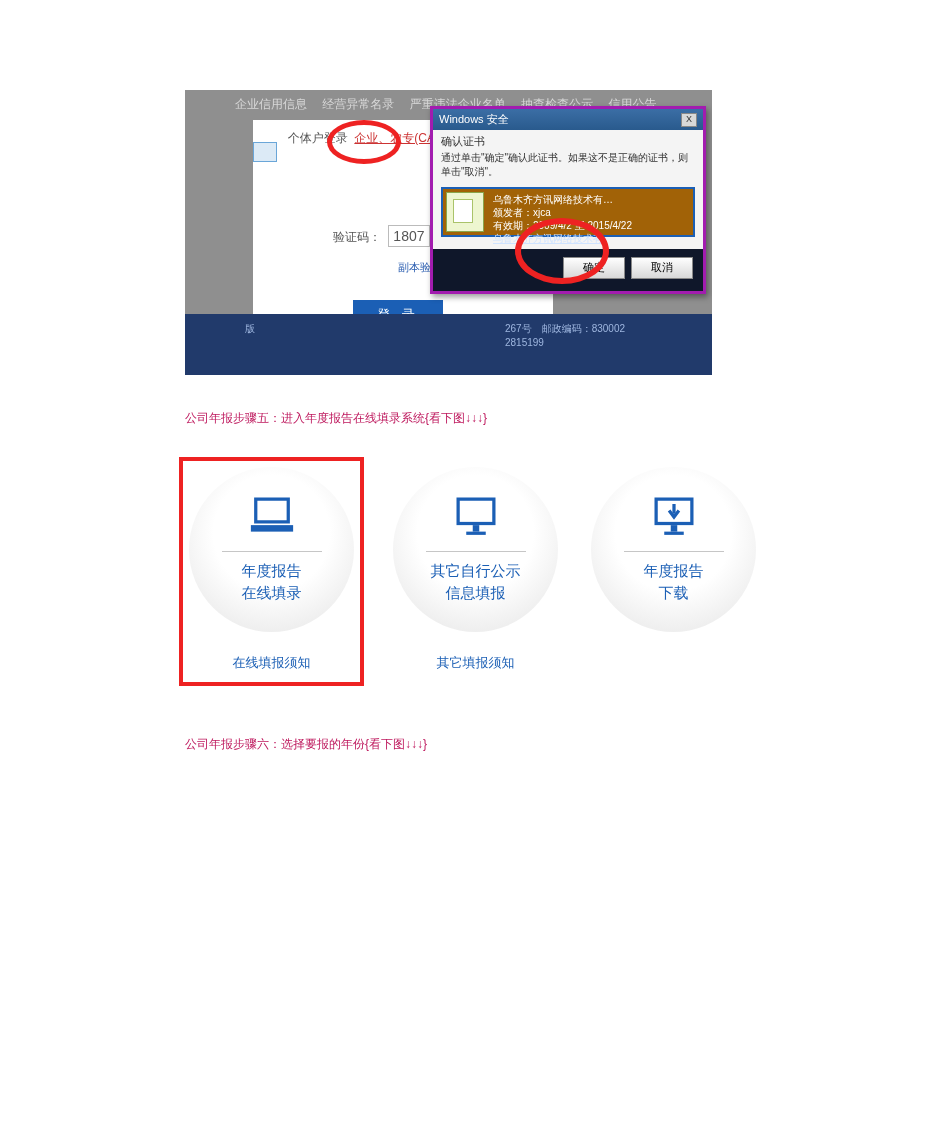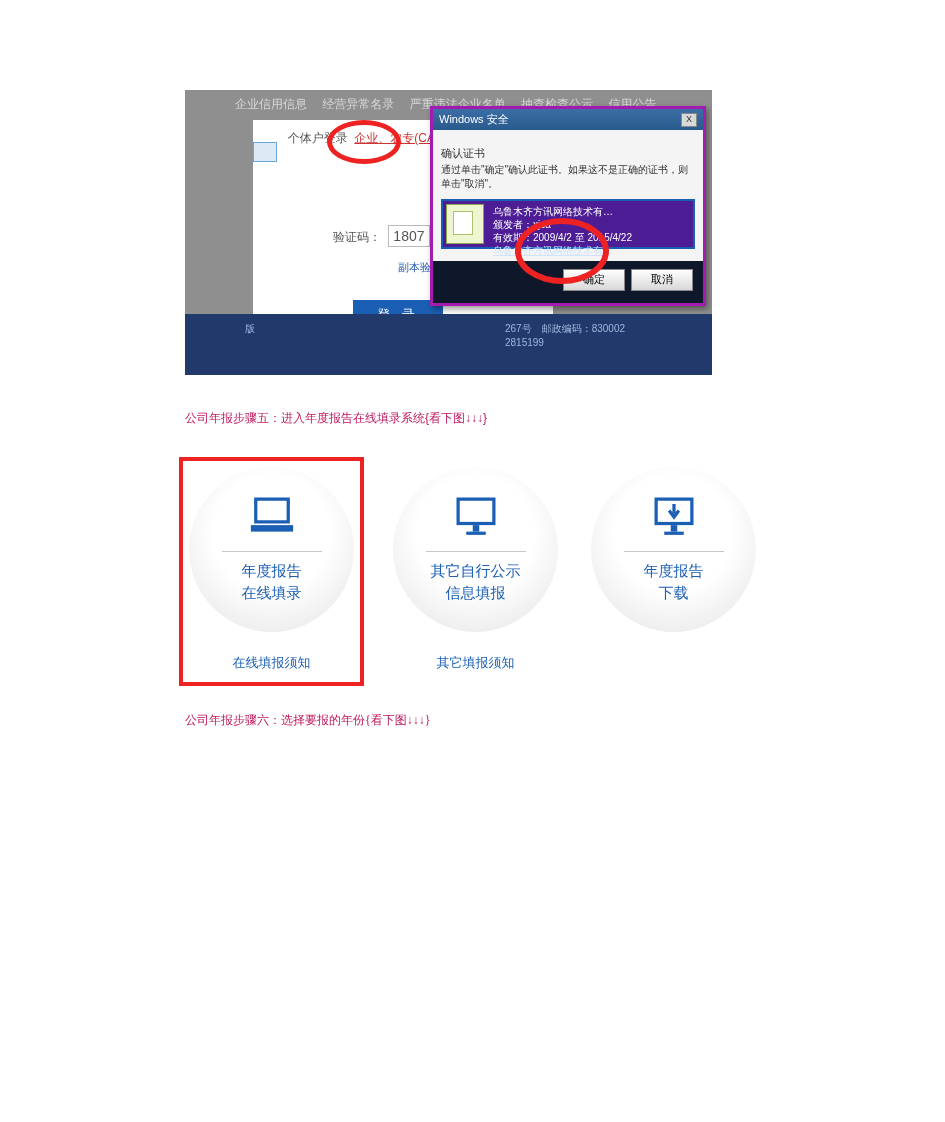--- a/index.html
+++ b/index.html
@@ -118,29 +118,29 @@
   .dlg-close {
     width: 14px; height: 12px;
     background: #d8d8d8;
     border: 1px solid #888;
     font-size: 9px;
     line-height: 10px;
     text-align: center;
     color: #333;
   }
   .dlg-body {
-    padding: 16px 8px 12px 8px;
+    padding: 4px 8px 12px 8px;
     font-size: 10px;
     color: #333;
     background: #f4f4f4;
   }
   .dlg-body .bold { font-size: 11px; margin-bottom: 2px; }
   .cert {
     margin-top: 8px;
-    background: #4c1d95;
+    background: #a16207;
     border: 2px solid #1b5fb5;
     display: flex;
     height: 46px;
   }
   .cert .ico {
     width: 36px;
     background: #eef6d0;
     border: 1px solid #8aa54a;
     margin: 3px;
     position: relative;
@@ -374,15 +374,15 @@
         <div class="ctitle">
           <span>年度报告</span><br>
           <span>下载</span>
         </div>
       </div>
       <div class="cfoot"></div>
     </div>
 
   </div>
 
-  <div class="step" style="margin-top:26px;font-family:Liberation Serif, serif;">公司年报步骤六：选择要报的年份{看下图↓↓↓}</div>
+  <div class="step" style="margin-top:50px;">公司年报步骤六：选择要报的年份{看下图↓↓↓}</div>
 
 </div>
 
 </body></html>

